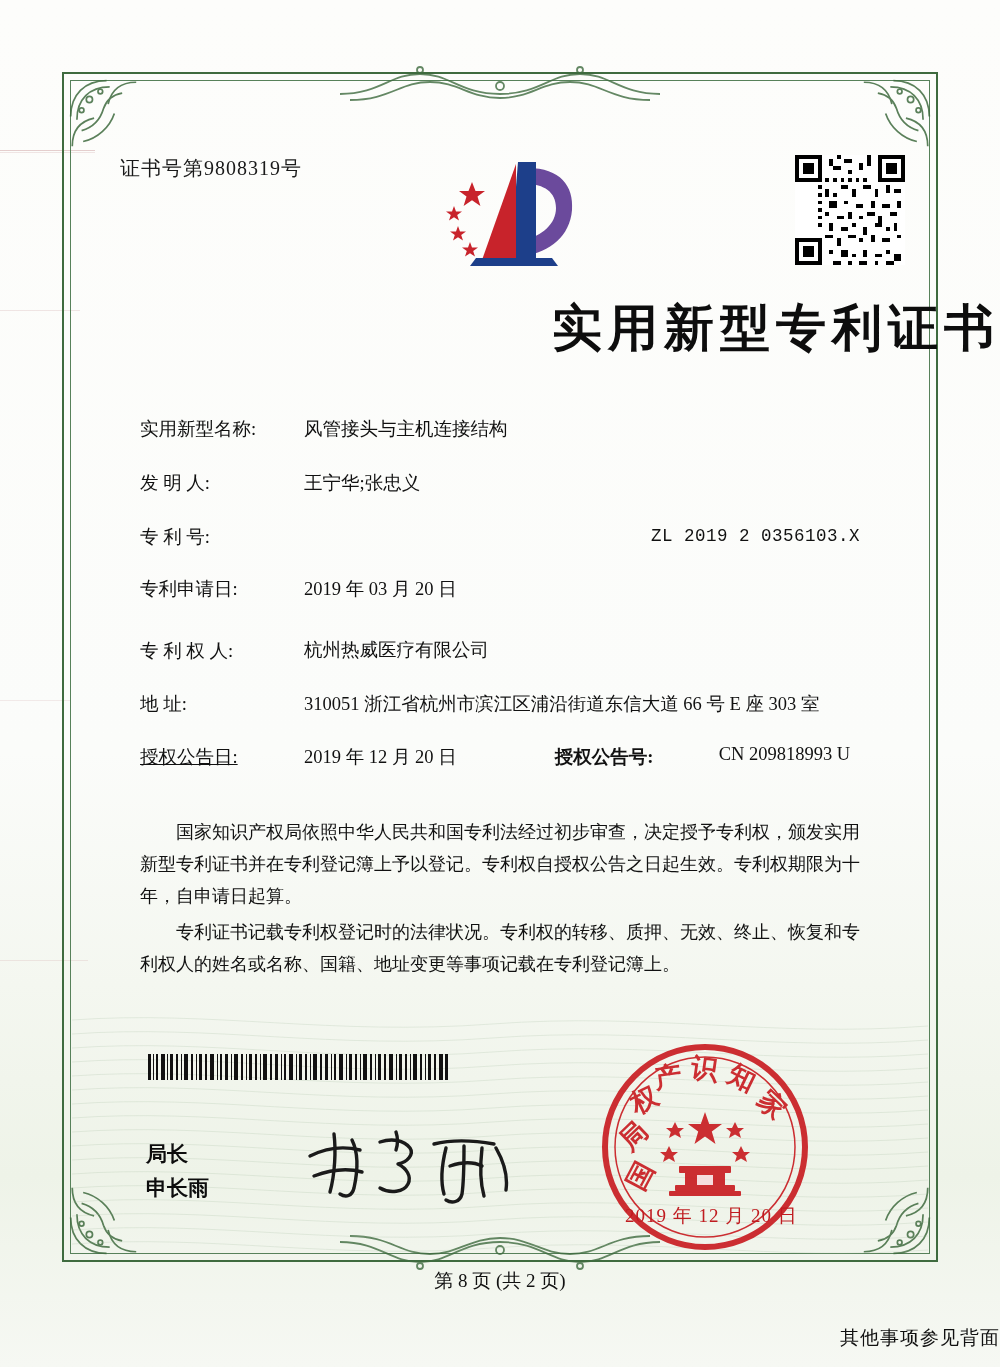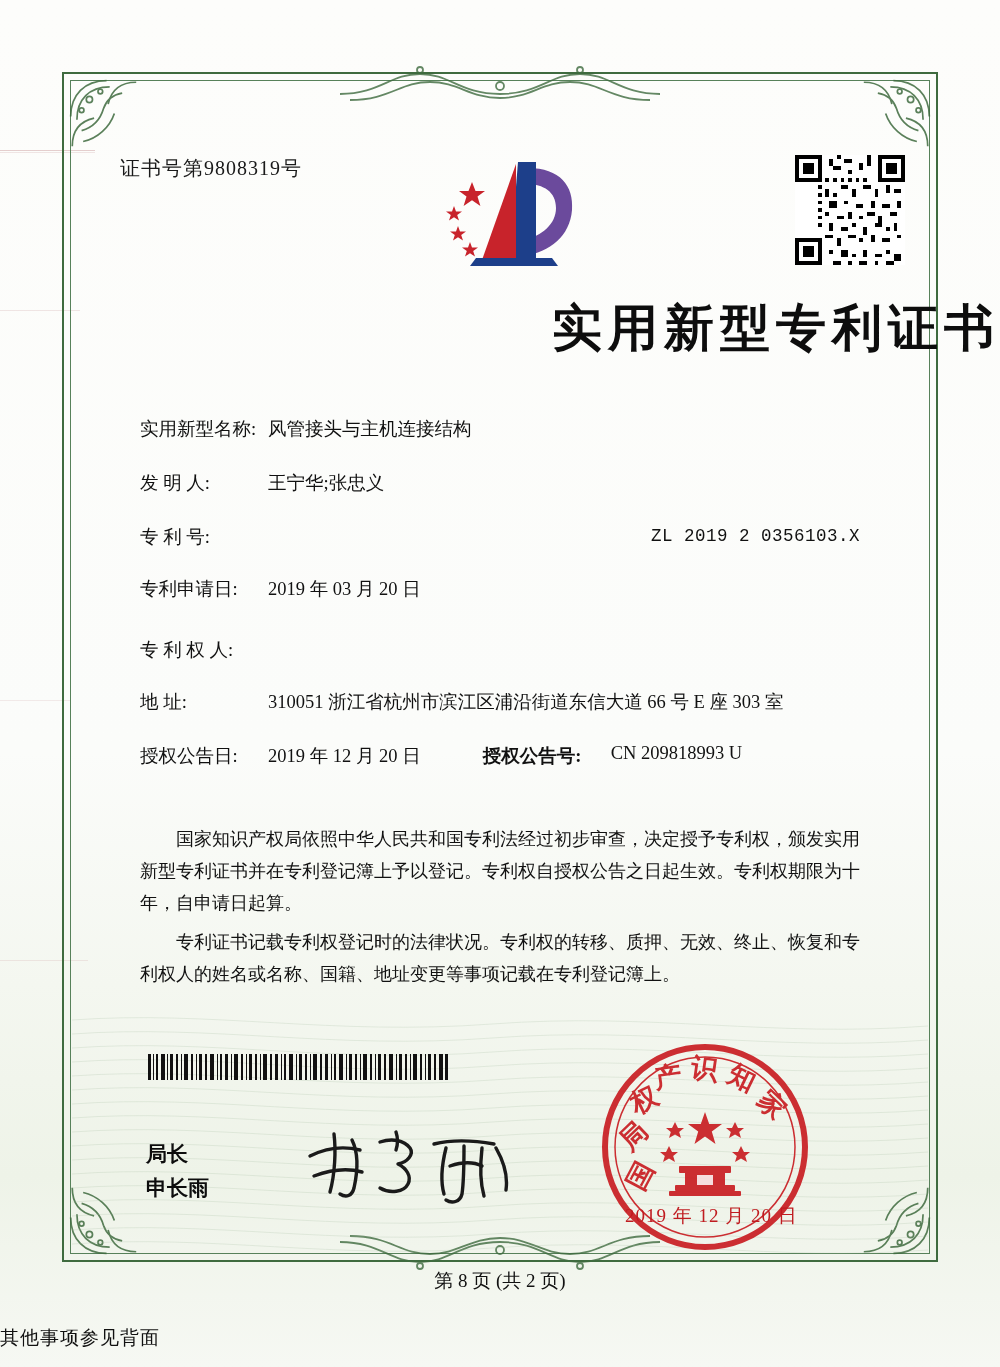--- a/index.html
+++ b/index.html
@@ -110,53 +110,54 @@
     position: absolute;
     left: 140px; top: 416px;
     width: 720px;
     font-size: 18.5px;
     color: #111;
   }
   .row {
     display: flex;
     align-items: flex-start;
     margin-bottom: 27px;
+    gap: 36px;
   }
   .row .label {
     width: 128px;
     flex: 0 0 128px;
     white-space: nowrap;
     letter-spacing: 0px;
   }
   .row .value {
     flex: 1;
     line-height: 1.45;
   }
   .row.inline2 { justify-content: flex-start; }
-  .row.inline2 .label { width: 128px; flex: 0 0 128px; }
+  .row.inline2 .label { width: 128px; flex: 0 0 128px; text-decoration: underline; }
   .row.inline2 .label2 { width: 128px; flex: 0 0 128px; margin-left: 62px; font-weight: bold; }
 
   .mono-val {
     font-family: "Liberation Mono", "DejaVu Sans Mono", monospace;
     font-size: 17.5px;
     letter-spacing: .5px;
     text-align: right;
   }
 
   
   #paras {
     position: absolute;
     left: 140px; top: 816px;
     width: 720px;
     font-size: 18px;
     line-height: 1.78;
     color: #111;
     text-align: justify;
   }
-  #paras p { margin: 7px 0 4px 0; text-indent: 2em; }
+  #paras p { margin: 0 0 4px 0; text-indent: 2em; }
 
   
   #barcode {
     position: absolute;
     left: 148px; top: 1054px;
     width: 300px; height: 26px;
   }
   #barcode svg { width:100%; height:100%; display:block; }
 
   
@@ -199,21 +200,21 @@
     left: 0; top: 1268px;
     width: 1000px;
     text-align: center;
     font-size: 19px;
     color: #111;
   }
   #footnote {
     position: absolute;
     left: 0; top: 1325px;
     width: 1000px;
-    text-align: left;
+    text-align: right;
     font-size: 19px;
     color: #111;
     letter-spacing: 1px;
   }
 
   
   #wave-band {
     position: absolute;
     left: 72px; top: 1010px;
     width: 856px; height: 244px;
@@ -462,20 +463,21 @@
     <div class="row">
       <span class="label">专  利  号:</span>
       <span class="value mono-val">ZL 2019 2 0356103.X</span>
     </div>
     <div class="row">
       <span class="label">专利申请日:</span>
       <span class="value">2019 年 03 月 20 日</span>
     </div>
     <div class="row" style="margin-top:34px;align-items:center;">
       <span class="label">专 利 权 人:</span>
+      <span class="value">杭州热威医疗有限公司</span>
     </div>
     <div class="row">
       <span class="label">地      址:</span>
       <span class="value">310051 浙江省杭州市滨江区浦沿街道东信大道 66 号 E 座 303 室</span>
     </div>
     <div class="row inline2">
       <span class="label">授权公告日:</span>
       <span>2019 年 12 月 20 日</span>
       <span class="label2">授权公告号:</span>
       <span>CN 209818993 U</span>

